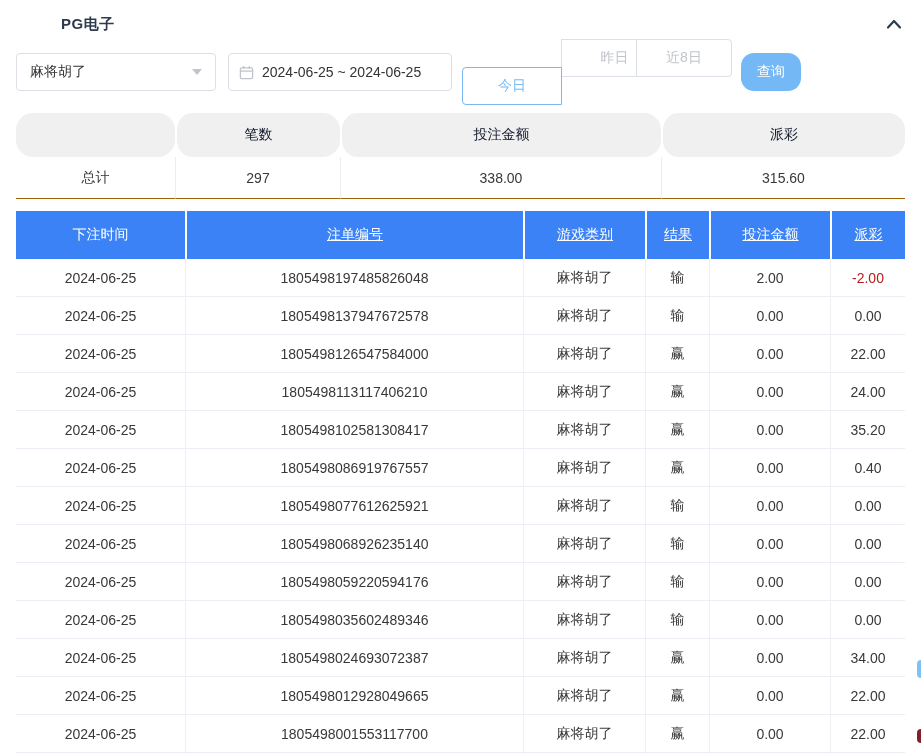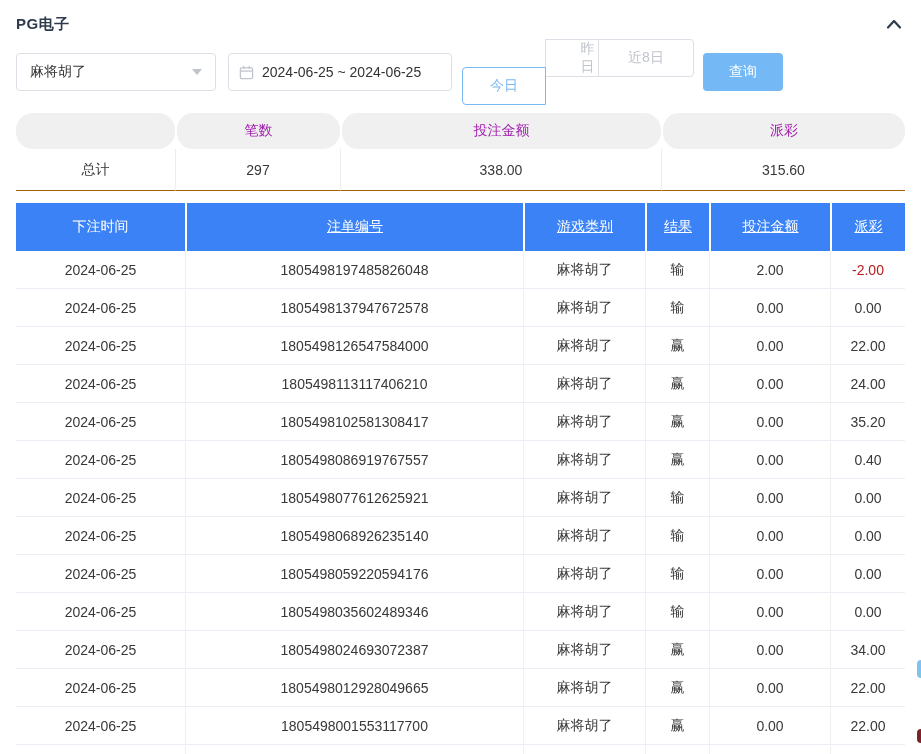--- a/index.html
+++ b/index.html
@@ -10,21 +10,21 @@
     font-family: "Liberation Sans", "DejaVu Sans", sans-serif;
     color: #383838;
   }
   .panel { width: 889px; margin: 0 16px; }
 
   
   .panel-header {
     display: flex; justify-content: space-between; align-items: center;
     padding-top: 14px; height: 34px;
   }
-  .panel-title { font-size: 15px; font-weight: bold; color: #2e3b4e; letter-spacing: .5px; }
+  .panel-title { font-size: 15px; font-weight: bold; color: #2e3b4e; letter-spacing: .5px; margin-left: 45px; }
   .collapse-btn { background: none; border: none; cursor: pointer; padding: 2px; line-height: 0; }
 
   
   .controls { display: flex; align-items: center; margin-top: 19px; height: 38px; }
   .select {
     width: 200px; height: 38px; border: 1px solid #dcdfe6; border-radius: 4px;
     display: flex; align-items: center; justify-content: space-between;
     padding: 0 13px; font-size: 14px; color: #333; background: #fff; cursor: pointer;
   }
   .caret-down {
@@ -34,36 +34,36 @@
   .datepicker {
     margin-left: 12px; width: 224px; height: 38px; border: 1px solid #dcdfe6; border-radius: 4px;
     display: flex; align-items: center; padding: 8px 10px; gap: 8px;
     font-size: 14px; color: #333; background: #fff; cursor: pointer; white-space: nowrap;
   }
   .btn-group { display: flex; margin-left: 10px; }
   .qbtn {
     height: 38px; background: #fff; border: 1px solid #dcdfe6; font-size: 14px;
     color: #c0c4cc; cursor: pointer; padding: 0;
   }
-  .qbtn.b0 { width: 84px; border-radius: 4px 0 0 4px; margin-top: 28px; }
-  .qbtn.b1 { width: 54px; margin-left: -1px; padding-left: 31px; }
+  .qbtn.b0 { width: 100px; border-radius: 4px 0 0 4px; margin-top: 28px; }
+  .qbtn.b1 { width: 76px; margin-left: -1px; padding-left: 31px; }
   .qbtn.b2 { width: 96px; margin-left: -1px; border-radius: 0 4px 4px 0; }
   .qbtn.active { border-color: #79b8f2; color: #79b8f2; position: relative; z-index: 2; }
   .search-btn {
-    margin-left: 9px; width: 80px; height: 38px; border: none; border-radius: 4px;
+    margin-left: 9px; width: 60px; height: 38px; border: none; border-radius: 13px;
     background: #74b9f5; color: #ffffff; font-size: 14px; cursor: pointer;
   }
 
   
   table { border-collapse: separate; border-spacing: 0; table-layout: fixed; width: 889px; font-size: 14px; }
   td, th { font-weight: normal; text-align: center; overflow: hidden; white-space: nowrap; }
 
   .summary-table { margin-top: 22px; }
   .summary-table th {
-    background: #f0f0f0; height: 36px; color: #a21caf; border-radius: 17px;
+    background: #f0f0f0; height: 44px; color: #0f172a; border-radius: 17px;
   }
   .summary-table th + th { border-left: 2px solid #ffffff; }
   .summary-table td {
     height: 42px; background: #fff; color: #383838;
     border-bottom: 1px solid #a16207;
   }
   .summary-table td + td { border-left: 1px solid #ededed; }
 
   .records-table { margin-top: 12px; }
   .records-table th {

